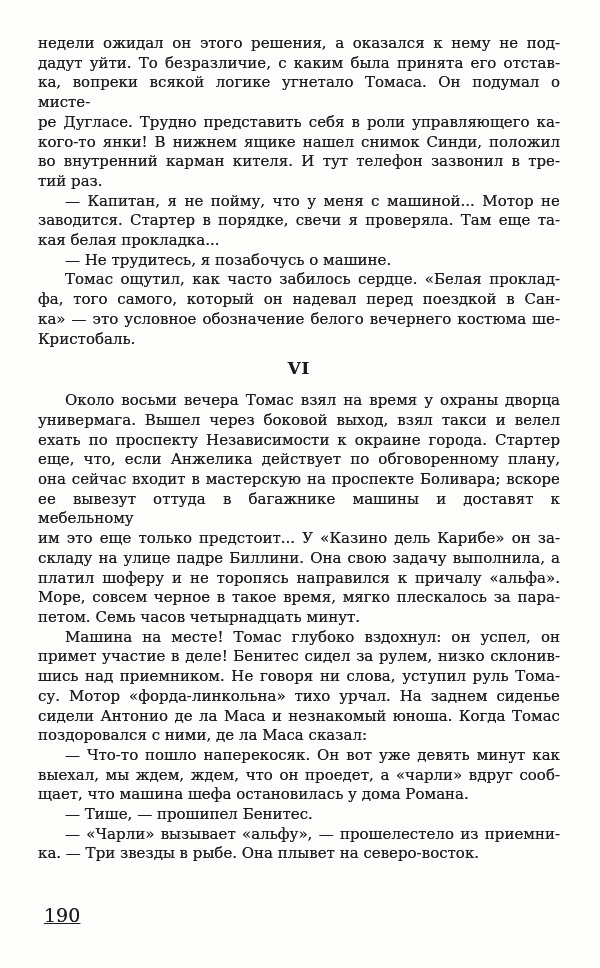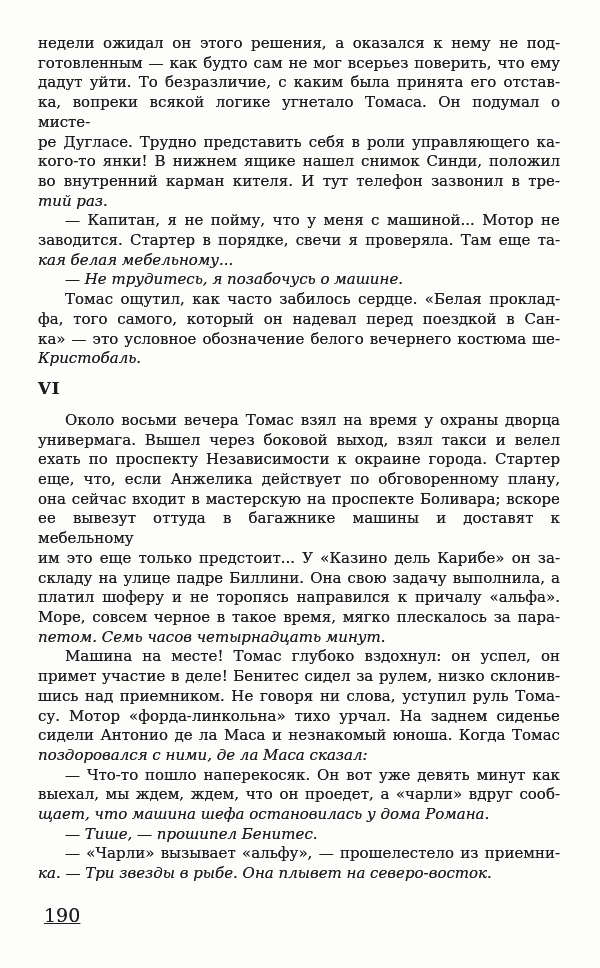--- a/index.html
+++ b/index.html
@@ -23,25 +23,24 @@
     font-size: 15px;
     line-height: 19.7px;
     text-align: justify;
     text-align-last: justify;
     text-shadow: 0 0 0.45px rgba(25,25,25,0.75);
     white-space: normal;
   }
   .line.last {
     text-align: left;
     text-align-last: left;
-    font-style: italic;
   }
   .para.indent .line:first-child { text-indent: 27px; }
   .heading {
-    text-align: left;
+    text-align: center;
     font-weight: bold;
     font-size: 16.5px;
     line-height: 20px;
     letter-spacing: 1px;
     margin: 10px 0 12px 0;
     text-shadow: 0 0 0.45px rgba(25,25,25,0.75);
   }
   .page-number {
     position: absolute;
     left: 44px; top: 906px;
@@ -52,32 +51,31 @@
   }
 </style>
 </head>
 <body style="--paper: #fdfdfc; --ink: #1c1c1c;">
 
 <div class="page">
   <div class="text-block">
     <div>
         <div class="para">
           <div class="line">недели ожидал он этого решения, а оказался к нему не под-</div>
-          <div class="line">готовленным — как будто сам не мог всерьез поверить, что ему</div>
           <div class="line">дадут уйти. То безразличие, с каким была принята его отстав-</div>
           <div class="line">ка, вопреки всякой логике угнетало Томаса. Он подумал о мисте-</div>
           <div class="line">ре Дугласе. Трудно представить себя в роли управляющего ка-</div>
           <div class="line">кого-то янки! В нижнем ящике нашел снимок Синди, положил</div>
           <div class="line">во внутренний карман кителя. И тут телефон зазвонил в тре-</div>
           <div class="line last">тий раз.</div>
         </div>
         <div class="para indent">
           <div class="line">— Капитан, я не пойму, что у меня с машиной... Мотор не</div>
           <div class="line">заводится. Стартер в порядке, свечи я проверяла. Там еще та-</div>
-          <div class="line last">кая белая мебельному...</div>
+          <div class="line last">кая белая прокладка...</div>
         </div>
         <div class="para indent">
           <div class="line last">— Не трудитесь, я позабочусь о машине.</div>
         </div>
         <div class="para indent">
           <div class="line">Томас ощутил, как часто забилось сердце. «Белая проклад-</div>
           <div class="line">фа, того самого, который он надевал перед поездкой в Сан-</div>
           <div class="line">ка» — это условное обозначение белого вечернего костюма ше-</div>
           <div class="line last">Кристобаль.</div>
         </div>

